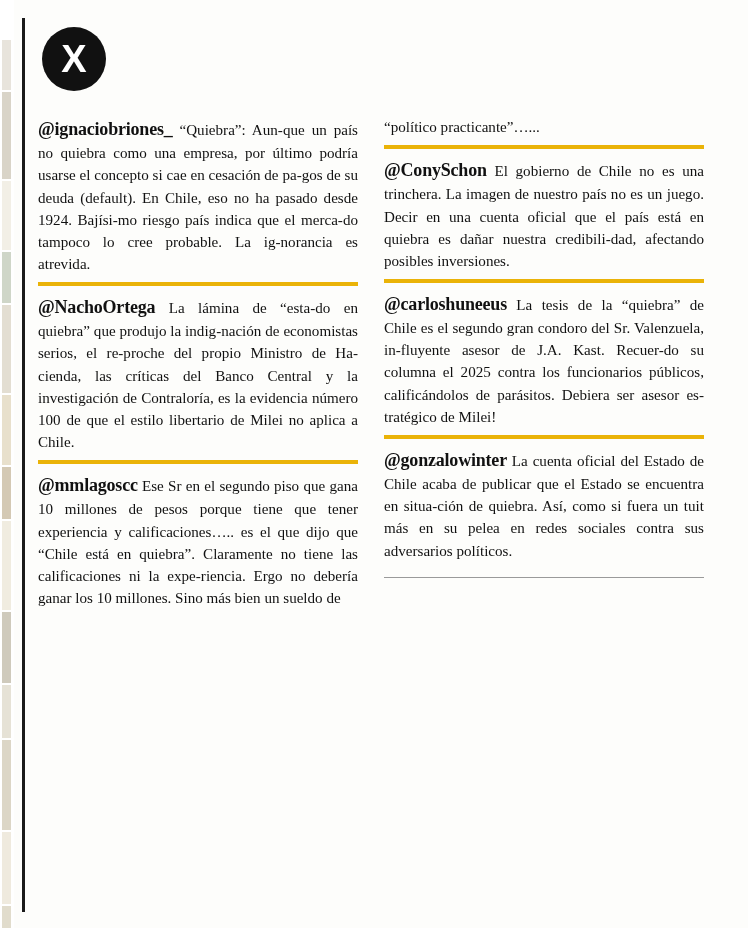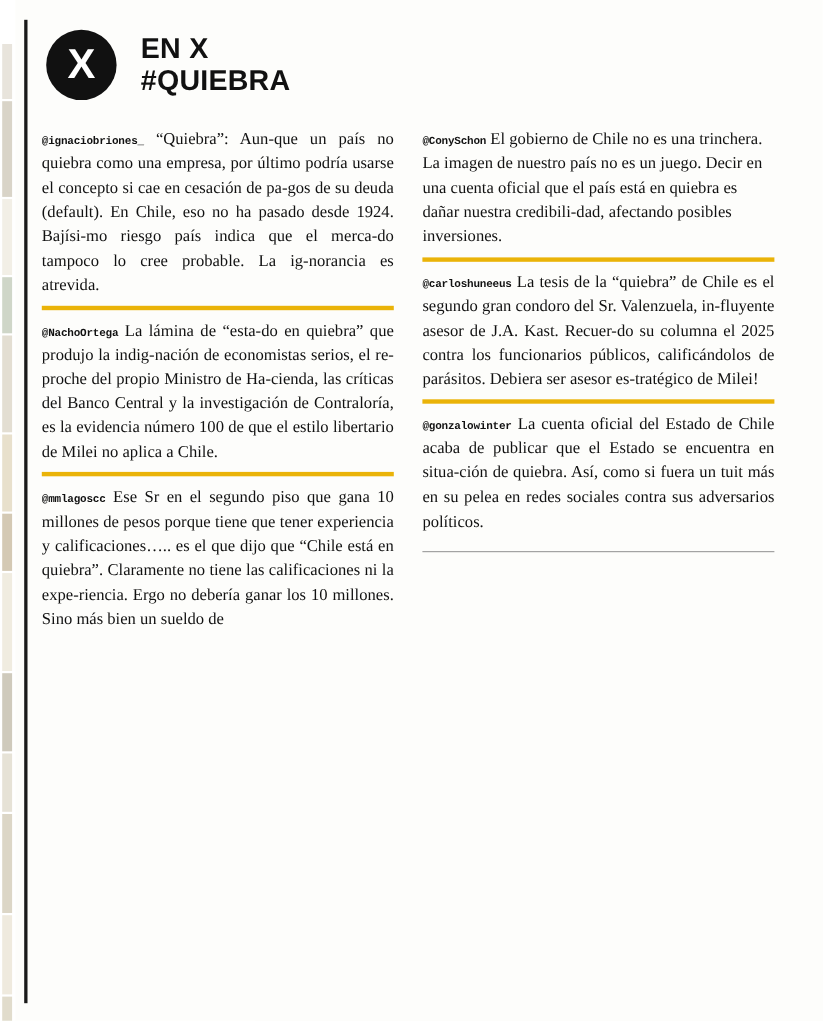--- a/index.html
+++ b/index.html
@@ -101,22 +101,22 @@
     line-height: 1.465;
     color: #111111;
     text-align: justify;
     text-justify: inter-word;
     hyphens: manual;
     font-family: "Liberation Serif", serif;
     font-stretch: condensed;
   }
   .tweet p .handle {
     font-weight: bold;
-    font-family: Liberation Mono, monospace;
-    font-size: 10px;
+    font-family: Liberation Serif, serif;
+    font-size: 18px;
     letter-spacing: -0.2px;
   }
   .col-right .tweet:first-child p { text-align: left; }
   .endrule {
     border-top: 1px solid #9a9a9a;
     margin-top: 8px;
   }
   .cont-line p { text-align: left; }
 </style>
 </head>
@@ -139,52 +139,53 @@
       <div class="seg" style="top: 832px; height: 72px; background: rgb(239, 234, 222);"></div>
       <div class="seg" style="top: 906px; height: 54px; background: rgb(225, 220, 204);"></div>
     </div>
 
   <div class="rule-left"></div>
 
   <div class="content">
 
     <div class="masthead">
       <div class="x-badge">X</div>
-      <div class="masthead-text">
-        <div class="l1">EN X</div>
-        <div class="l2">#QUIEBRA</div>
+    </div>
+
+    <div class="columns">
+
+      <div class="col col-left">
+
+        <div class="tweet nodiv">
+          <p>
+            <span class="handle">@ignaciobriones_</span><span> “Quiebra”: Aun-que un país no quiebra como una empresa, por último podría usarse el concepto si cae en cesación de pa-gos de su deuda (default). En Chile, eso no ha pasado desde 1924. Bajísi-mo riesgo país indica que el merca-do tampoco lo cree probable. La ig-norancia es atrevida.</span>
+          </p>
+        </div>
+
+        <div class="tweet">
+          <p>
+            <span class="handle">@NachoOrtega</span><span> La lámina de “esta-do en quiebra” que produjo la indig-nación de economistas serios, el re-proche del propio Ministro de Ha-cienda, las críticas del Banco Central y la investigación de Contraloría, es la evidencia número 100 de que el estilo libertario de Milei no aplica a Chile.</span>
+          </p>
+        </div>
+
+        <div class="tweet">
+          <p>
+            <span class="handle">@mmlagoscc</span><span> Ese Sr en el segundo piso que gana 10 millones de pesos porque tiene que tener experiencia y calificaciones….. es el que dijo que “Chile está en quiebra”. Claramente no tiene las calificaciones ni la expe-riencia. Ergo no debería ganar los 10 millones. Sino más bien un sueldo de</span>
+          </p>
+        </div>
+
       </div>
-    </div>
-
-    <div class="columns">
-
-      <div class="col col-left">
-
-        <div class="tweet nodiv">
-          <p>
-            <span class="handle">@ignaciobriones_</span><span> “Quiebra”: Aun-que un país no quiebra como una empresa, por último podría usarse el concepto si cae en cesación de pa-gos de su deuda (default). En Chile, eso no ha pasado desde 1924. Bajísi-mo riesgo país indica que el merca-do tampoco lo cree probable. La ig-norancia es atrevida.</span>
-          </p>
-        </div>
-
-        <div class="tweet">
-          <p>
-            <span class="handle">@NachoOrtega</span><span> La lámina de “esta-do en quiebra” que produjo la indig-nación de economistas serios, el re-proche del propio Ministro de Ha-cienda, las críticas del Banco Central y la investigación de Contraloría, es la evidencia número 100 de que el estilo libertario de Milei no aplica a Chile.</span>
-          </p>
-        </div>
-
-        <div class="tweet">
-          <p>
-            <span class="handle">@mmlagoscc</span><span> Ese Sr en el segundo piso que gana 10 millones de pesos porque tiene que tener experiencia y calificaciones….. es el que dijo que “Chile está en quiebra”. Claramente no tiene las calificaciones ni la expe-riencia. Ergo no debería ganar los 10 millones. Sino más bien un sueldo de</span>
-          </p>
-        </div>
-
-      </div>
 
       <div class="col col-right">
 
+        <div class="tweet nodiv cont-line">
+          <p>
+            <span>“político practicante”…...</span>
+          </p>
+        </div>
 
         <div class="tweet">
           <p>
             <span class="handle">@ConySchon</span><span> El gobierno de Chile no es una trinchera. La imagen de nuestro país no es un juego. Decir en una cuenta oficial que el país está en quiebra es dañar nuestra credibili-dad, afectando posibles inversiones.</span>
           </p>
         </div>
 
         <div class="tweet">
           <p>
             <span class="handle">@carloshuneeus</span><span> La tesis de la “quiebra” de Chile es el segundo gran condoro del Sr. Valenzuela, in-fluyente asesor de J.A. Kast. Recuer-do su columna el 2025 contra los funcionarios públicos, calificándolos de parásitos. Debiera ser asesor es-tratégico de Milei!</span>

